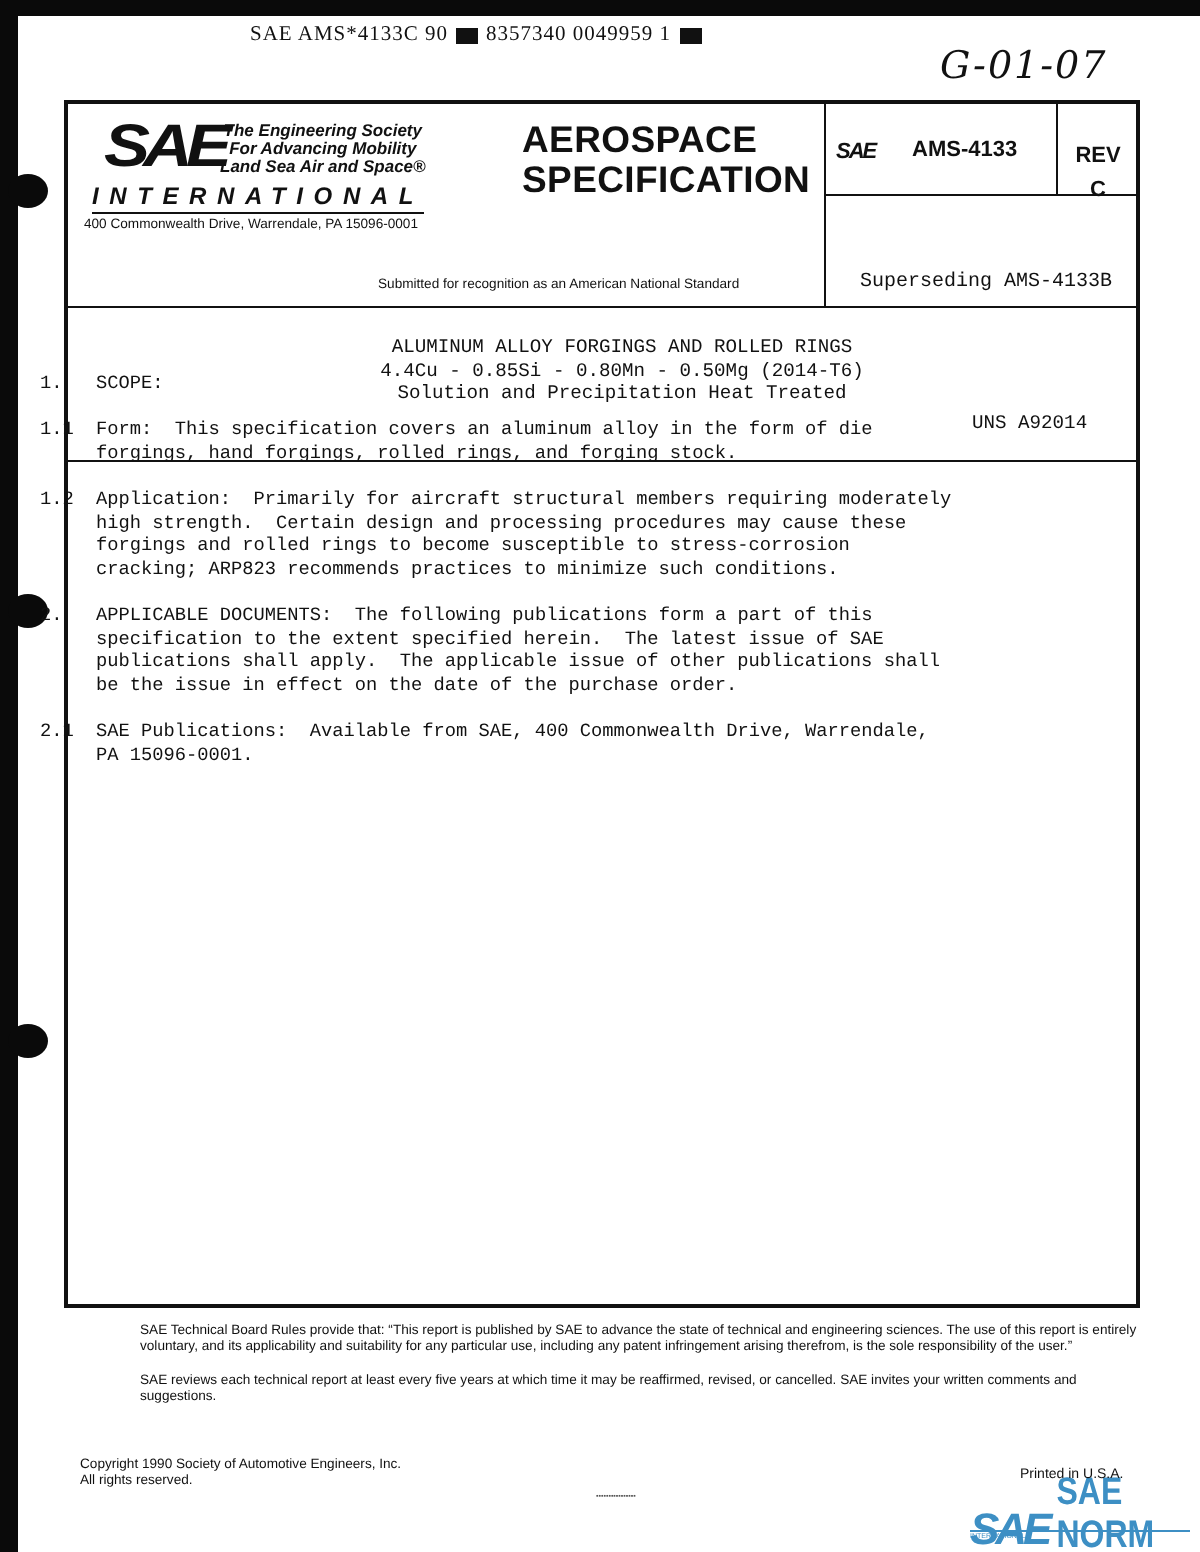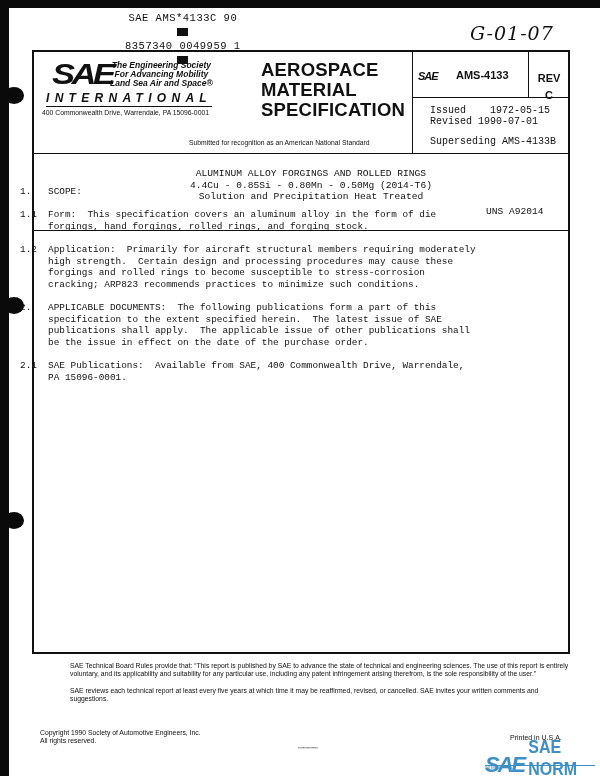--- a/index.html
+++ b/index.html
@@ -7,22 +7,22 @@
     width: 600px; height: 776px; position: relative; overflow: hidden;
     background: #ffffff; color: #111;
     font-family: "Liberation Sans", sans-serif;
   }
   .top-band { position: absolute; left: 0; top: 0; width: 600px; height: 8px; background: #0a0a0a; }
   .left-band { position: absolute; left: 0; top: 0; width: 9px; height: 776px; background: #0a0a0a; }
   .punch { position: absolute; left: 4px; width: 20px; height: 17px; border-radius: 50%; background: #0a0a0a; }
 
   .doc-code {
     position: absolute; left: 125px; top: 12px;
-    font-family: Liberation Mono, monospace; font-size: 10.5px; letter-spacing: 0.5px;
-    display: flex; align-items: center; gap: 4px; flex-direction: column;
+    font-family: Liberation Serif, serif; font-size: 10.5px; letter-spacing: 0.5px;
+    display: flex; align-items: center; gap: 4px;
   }
   .blk { display: inline-block; width: 11px; height: 8px; background: #111; }
   .handwritten {
     position: absolute; left: 470px; top: 22px;
     font-family: "DejaVu Serif", serif; font-style: italic; font-size: 19px; letter-spacing: 1px;
   }
 
   .frame {
     position: absolute; left: 32px; top: 50px; width: 538px; height: 604px;
     border: 2px solid #111; box-sizing: border-box;
@@ -99,38 +99,33 @@
       <div class="society">
         <div>The Engineering Society</div>
         <div>For Advancing Mobility</div>
         <div>Land Sea Air and Space®</div>
       </div>
       <div class="international">INTERNATIONAL</div>
       <div class="address">400 Commonwealth Drive, Warrendale, PA 15096-0001</div>
     </div>
     <div class="ams-title">
       <div>AEROSPACE</div>
-      <div>MATERIAL</div>
       <div>SPECIFICATION</div>
     </div>
     <div class="submitted">Submitted for recognition as an American National Standard</div>
   </div>
 
   <div class="header-right">
     <div class="hr-top">
       <span class="hr-sae">SAE</span>
       <span class="hr-ams">AMS-4133</span>
       <div class="hr-rev">
         <div class="l1">REV</div>
         <div class="l2">C</div>
       </div>
-    </div>
-    <div class="hr-dates">
-      <div style="white-space:pre">Issued    1972-05-15</div>
-      <div>Revised 1990-07-01</div>
     </div>
     <div class="hr-supersede">Superseding AMS-4133B</div>
   </div>
 
   <div class="title-block">
     <div class="title-lines">
       <div>ALUMINUM ALLOY FORGINGS AND ROLLED RINGS</div>
       <div>4.4Cu - 0.85Si - 0.80Mn - 0.50Mg (2014-T6)</div>
       <div>Solution and Precipitation Heat Treated</div>
     </div>

